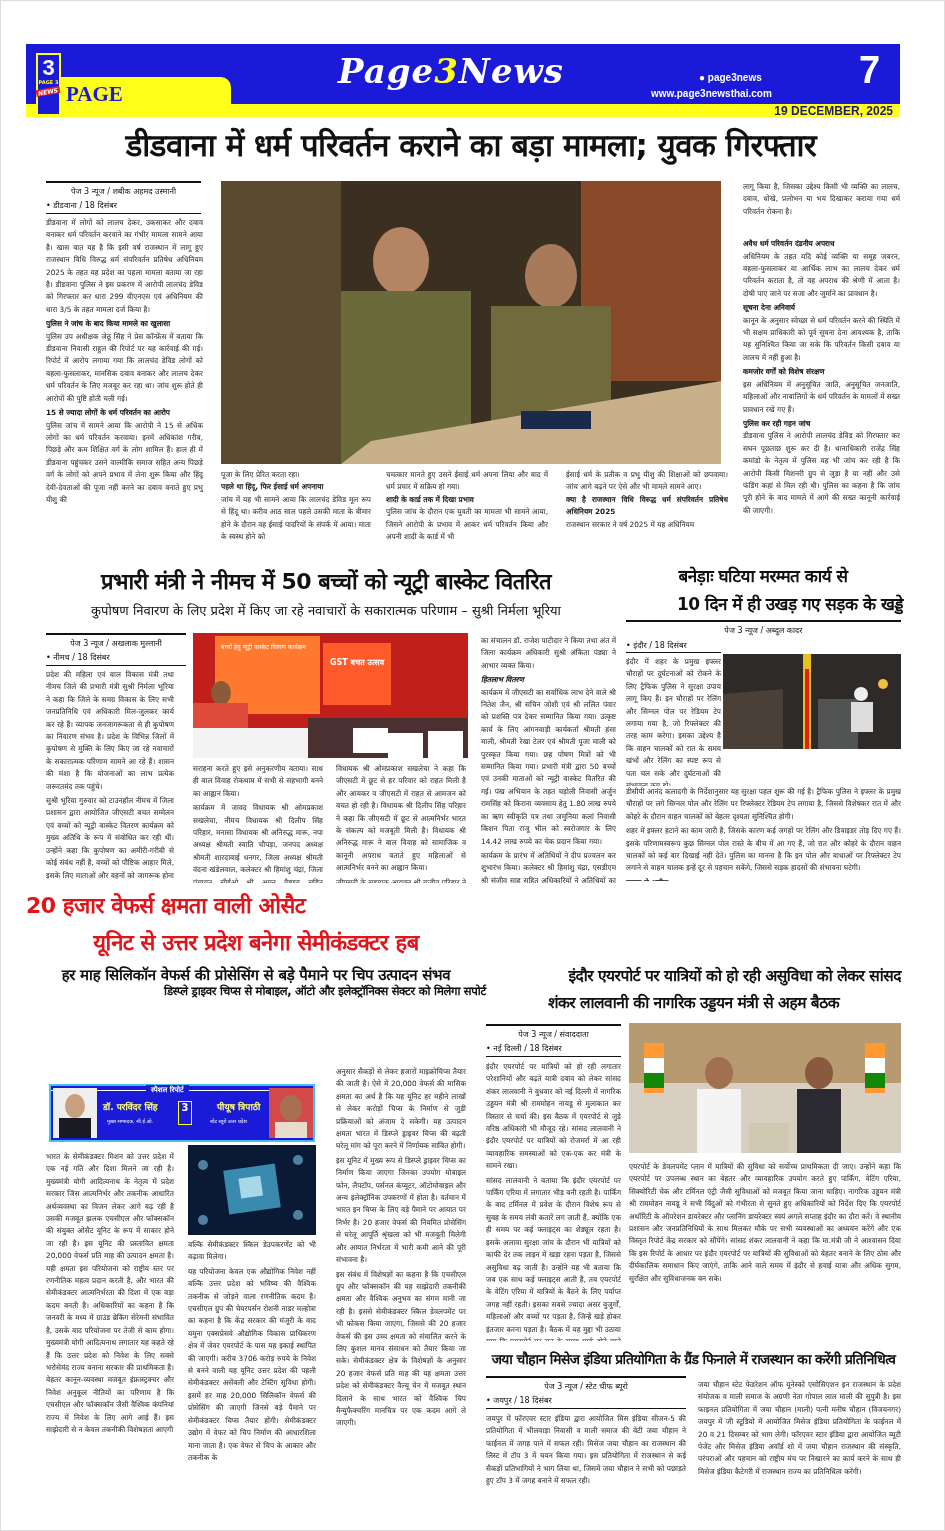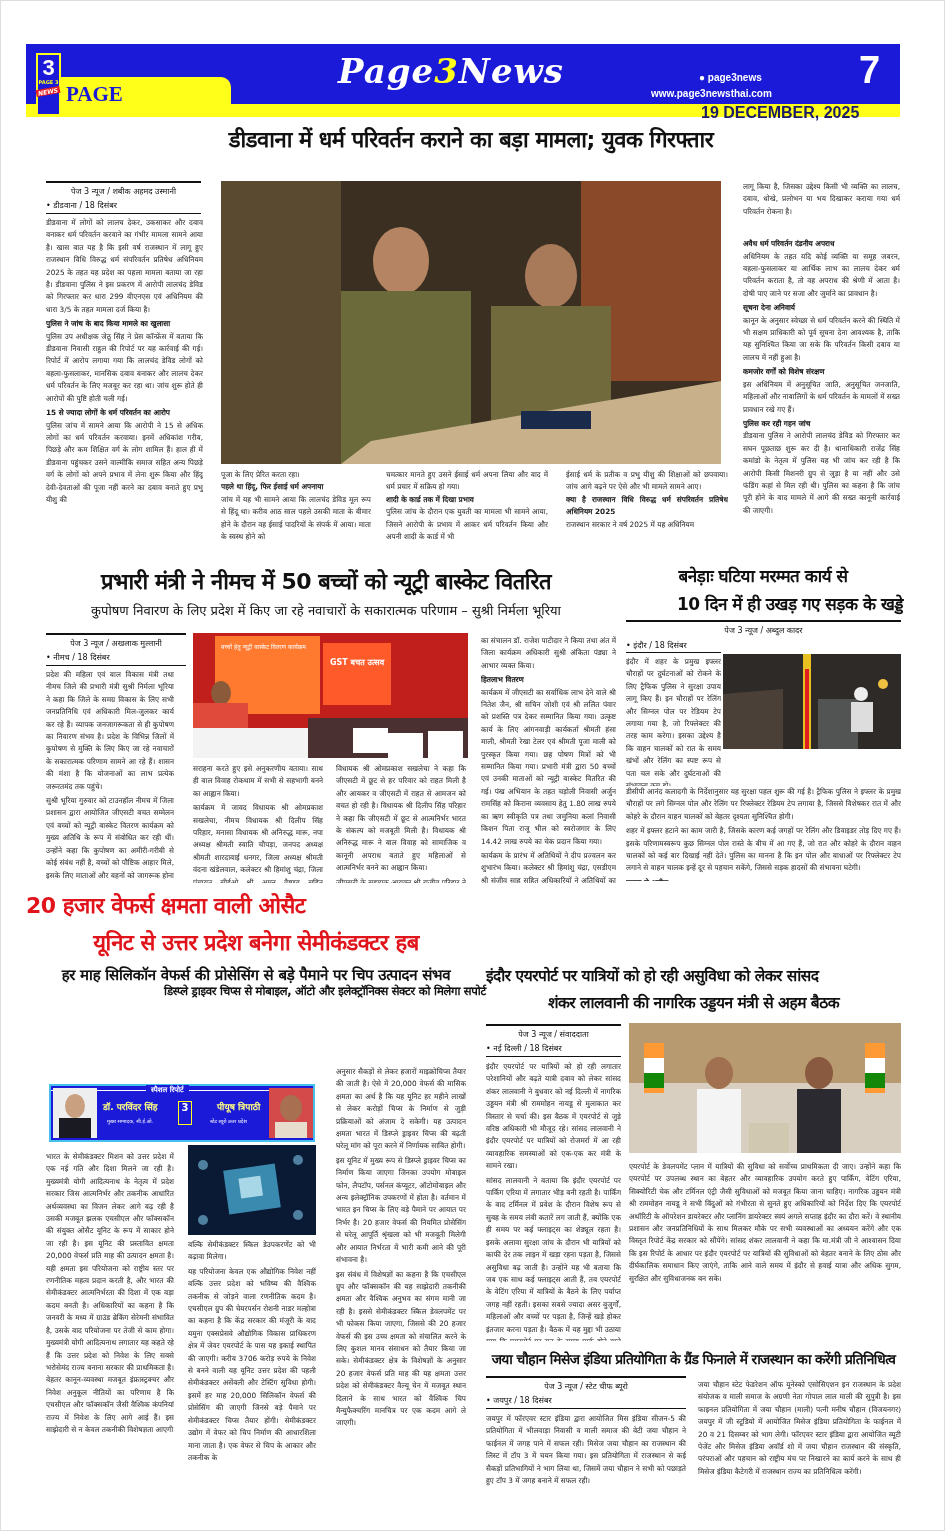--- a/index.html
+++ b/index.html
@@ -14,24 +14,24 @@
 .world-text{left:65px;top:81px;font-family:"Liberation Serif",serif;font-weight:bold;font-size:21px;color:#1a1ad8}
 .logo-box{left:35px;top:52px;width:25px;height:63px;background:#1a1ad8;border:2px solid #ffff1a;display:flex;flex-direction:column;align-items:center;justify-content:flex-start;padding-top:2px}
 .logo-3{font-family:"Liberation Sans",sans-serif;font-weight:bold;font-size:22px;color:#fff;line-height:22px}
 .logo-p3{font-size:5px;color:#ffff1a;font-weight:bold}
 .logo-news{font-size:6px;color:#fff;background:#e21f26;padding:0 2px;transform:rotate(-10deg);margin-top:3px;font-style:italic;font-weight:bold}
 .brand{left:210px;top:50px;width:480px;text-align:center;font-family:"DejaVu Serif",serif;font-style:italic;font-weight:bold;font-size:34px;color:#fff;letter-spacing:1px}
 .brand .three{color:#ffff1a}
 .social{left:698px;top:71px;font-family:"Liberation Sans",sans-serif;font-size:10px;color:#fff;font-weight:bold}
 .site{left:650px;top:87px;font-family:"Liberation Sans",sans-serif;font-size:10px;color:#fff;font-weight:bold}
 .pageno{left:858px;top:48px;font-family:"Liberation Sans",sans-serif;font-weight:bold;font-size:38px;color:#fff}
-.date{left:700px;top:103px;width:192px;font-family:"Liberation Sans",sans-serif;font-weight:bold;font-size:16px;color:#1a1a6a}
+.date{left:700px;top:103px;width:192px;text-align:right;font-family:"Liberation Sans",sans-serif;font-weight:bold;font-size:12px;color:#1a1a6a}
 
 .hl{font-family:"DejaVu Sans",sans-serif;font-weight:bold;color:#111;letter-spacing:-0.5px;white-space:nowrap}
-.hl-main{left:30px;top:122px;width:880px;text-align:center;font-size:22px}
+.hl-main{left:30px;top:122px;width:880px;text-align:center;font-size:31px}
 .byline{font-size:8px;text-align:center;color:#111}
 .dateline{font-size:8px;color:#111}
 .rule{background:#111;height:1px}
 .body-text{font-size:7.3px;line-height:12.4px;text-align:justify;color:#222;overflow:hidden}
 .body-text p{margin-bottom:2px}
 .body-text b{font-weight:bold;color:#111}
 .photo{overflow:hidden}
 .cap{font-size:7.3px;line-height:12.4px;color:#222;overflow:hidden;text-align:justify}
 .red{color:#e2141b}
 .special-box{left:48px;top:1083px;width:266px;height:58px;background:#1a1ad8;border:2px solid #46c0ef}
@@ -144,21 +144,21 @@
   <div class="abs body-text" style="left:192px;top:762px;width:130px;height:120px">
       <p>सराहना करते हुए इसे अनुकरणीय बताया। साथ ही बाल विवाह रोकथाम में सभी से सहभागी बनने का आह्वान किया।</p>
       <p>कार्यक्रम में जावद विधायक श्री ओमप्रकाश सखलेचा, नीमच विधायक श्री दिलीप सिंह परिहार, मनासा विधायक श्री अनिरुद्ध मारू, नपा अध्यक्ष श्रीमती स्वाति चौपड़ा, जनपद अध्यक्ष श्रीमती शारदाबाई धनगर, जिला अध्यक्ष श्रीमती वंदना खंडेलवाल, कलेक्टर श्री हिमांशु चंद्रा, जिला पंचायत सीईओ श्री अमन वैष्णव सहित जनप्रतिनिधि, अधिकारी, महिलाएं एवं बड़ी संख्या में आमजन उपस्थित रहे।</p>
     </div>
   <div class="abs body-text" style="left:335px;top:762px;width:130px;height:120px">
       <p>विधायक श्री ओमप्रकाश सखलेचा ने कहा कि जीएसटी में छूट से हर परिवार को राहत मिली है और आयकर व जीएसटी में राहत से आमजन को बचत हो रही है। विधायक श्री दिलीप सिंह परिहार ने कहा कि जीएसटी में छूट से आत्मनिर्भर भारत के संकल्प को मजबूती मिली है। विधायक श्री अनिरुद्ध मारू ने बाल विवाह को सामाजिक व कानूनी अपराध बताते हुए महिलाओं से आत्मनिर्भर बनने का आह्वान किया।</p>
       <p>जीएसटी के सहायक आयुक्त श्री राजीव परिहार ने स्वागत उद्बोधन दिया। कार्यक्रम</p>
     </div>
   <div class="abs body-text" style="left:480px;top:634px;width:135px;height:248px">
       <p>का संचालन डॉ. राजेश पाटीदार ने किया तथा अंत में जिला कार्यक्रम अधिकारी सुश्री अंकिता पंड्या ने आभार व्यक्त किया।</p>
-      <b style="display: block;">हितलाभ वितरण</b>
+      <b style="display: block; font-style: italic;">हितलाभ वितरण</b>
       <p>कार्यक्रम में जीएसटी का सर्वाधिक लाभ देने वाले श्री नितेश जैन, श्री सचिन जोशी एवं श्री ललित पंवार को प्रशस्ति पत्र देकर सम्मानित किया गया। उत्कृष्ट कार्य के लिए आंगनवाड़ी कार्यकर्ता श्रीमती हंसा माली, श्रीमती रेखा टेलर एवं श्रीमती पूजा माली को पुरस्कृत किया गया। छह पोषण मित्रों को भी सम्मानित किया गया। प्रभारी मंत्री द्वारा 50 बच्चों एवं उनकी माताओं को न्यूट्री बास्केट वितरित की गई। पंख अभियान के तहत चड़ोली निवासी अर्जुन रामसिंह को किराना व्यवसाय हेतु 1.80 लाख रुपये का ऋण स्वीकृति पत्र तथा जमुनिया कलां निवासी किशन पिता राजू भील को स्वरोजगार के लिए 14.42 लाख रुपये का चेक प्रदान किया गया।</p>
       <p>कार्यक्रम के प्रारंभ में अतिथियों ने दीप प्रज्वलन कर शुभारंभ किया। कलेक्टर श्री हिमांशु चंद्रा, एसडीएम श्री संजीव साहू सहित अधिकारियों ने अतिथियों का स्वागत किया।</p>
     </div>
 
   <div class="abs hl" style="left:622px;top:563px;width:280px;text-align:center;font-size:17px">बनेड़ाः घटिया मरम्मत कार्य से</div>
   <div class="abs hl" style="left:622px;top:591px;width:280px;text-align:right;font-size:17px">10 दिन में ही उखड़ गए सड़क के खड्डे</div>
   <div class="abs rule" style="left:625px;top:619px;width:275px;height:2px"></div>
   <div class="abs byline" style="left:625px;top:623px;width:275px">पेज 3 न्यूज / अब्दुल कादर</div>
   <div class="abs dateline" style="left:625px;top:638px;width:100px">• <span>इंदौर / 18 दिसंबर</span></div>
   <div class="abs rule" style="left:625px;top:651px;width:95px"></div>
@@ -226,21 +226,21 @@
   <div class="abs body-text" style="left:187px;top:1238px;width:128px;height:272px">
       <p>बल्कि सेमीकंडक्टर स्किल डेउपकरणेंट को भी बढ़ावा मिलेगा।</p>
       <p>यह परियोजना केवल एक औद्योगिक निवेश नहीं बल्कि उत्तर प्रदेश को भविष्य की वैश्विक तकनीक से जोड़ने वाला रणनीतिक कदम है। एचसीएल ग्रुप की चेयरपर्सन रोशनी नाडर मल्होत्रा का कहना है कि केंद्र सरकार की मंजूरी के बाद यमुना एक्सप्रेसवे औद्योगिक विकास प्राधिकरण क्षेत्र में जेवर एयरपोर्ट के पास यह इकाई स्थापित की जाएगी। करीब 3706 करोड़ रुपये के निवेश से बनने वाली यह यूनिट उत्तर प्रदेश की पहली सेमीकंडक्टर असेंबली और टेस्टिंग सुविधा होगी। इसमें हर माह 20,000 सिलिकॉन वेफर्स की प्रोसेसिंग की जाएगी जिनसे बड़े पैमाने पर सेमीकंडक्टर चिप्स तैयार होंगी। सेमीकंडक्टर उद्योग में वेफर को चिप निर्माण की आधारशिला माना जाता है। एक वेफर से चिप के आकार और तकनीक के</p>
     </div>
   <div class="abs body-text" style="left:335px;top:1065px;width:130px;height:445px">
       <p>अनुसार सैकड़ों से लेकर हजारों माइक्रोचिप्स तैयार की जाती है। ऐसे में 20,000 वेफर्स की मासिक क्षमता का अर्थ है कि यह यूनिट हर महीने लाखों से लेकर करोड़ों चिप्स के निर्माण से जुड़ी प्रक्रियाओं को अंजाम दे सकेगी। यह उत्पादन क्षमता भारत में डिस्प्ले ड्राइवर चिप्स की बढ़ती घरेलू मांग को पूरा करने में निर्णायक साबित होगी।</p>
       <p>इस यूनिट में मुख्य रूप से डिस्प्ले ड्राइवर चिप्स का निर्माण किया जाएगा जिनका उपयोग मोबाइल फोन, लैपटॉप, पर्सनल कंप्यूटर, ऑटोमोबाइल और अन्य इलेक्ट्रॉनिक उपकरणों में होता है। वर्तमान में भारत इन चिप्स के लिए बड़े पैमाने पर आयात पर निर्भर है। 20 हजार वेफर्स की नियमित प्रोसेसिंग से घरेलू आपूर्ति श्रृंखला को भी मजबूती मिलेगी और आयात निर्भरता में भारी कमी आने की पूरी संभावना है।</p>
       <p>इस संबंध में विशेषज्ञों का कहना है कि एचसीएल ग्रुप और फॉक्सकॉन की यह साझेदारी तकनीकी क्षमता और वैश्विक अनुभव का संगम मानी जा रही है। इससे सेमीकंडक्टर स्किल डेवलपमेंट पर भी फोकस किया जाएगा, जिससे की 20 हजार वेफर्स की इस उच्च क्षमता को संचालित करने के लिए कुशल मानव संसाधन को तैयार किया जा सके। सेमीकंडक्टर क्षेत्र के विशेषज्ञों के अनुसार 20 हजार वेफर्स प्रति माह की यह क्षमता उत्तर प्रदेश को सेमीकंडक्टर वैल्यू चेन में मजबूत स्थान दिलाने के साथ भारत को वैश्विक चिप मैन्युफैक्चरिंग मानचित्र पर एक कदम आगे ले जाएगी।</p>
     </div>
 
-  <div class="abs hl" style="left:485px;top:963px;width:415px;text-align:left;font-size:15.5px">इंदौर एयरपोर्ट पर यात्रियों को हो रही असुविधा को लेकर सांसद</div>
+  <div class="abs hl" style="left:485px;top:963px;width:415px;text-align:right;font-size:15.5px">इंदौर एयरपोर्ट पर यात्रियों को हो रही असुविधा को लेकर सांसद</div>
   <div class="abs hl" style="left:485px;top:990px;width:415px;text-align:center;font-size:15.5px">शंकर लालवानी की नागरिक उड्डयन मंत्री से अहम बैठक</div>
   <div class="abs rule" style="left:485px;top:1023px;width:135px;height:2px"></div>
   <div class="abs byline" style="left:485px;top:1027px;width:135px">पेज 3 न्यूज / संवाददाता</div>
   <div class="abs dateline" style="left:485px;top:1041px;width:135px">• <span>नई दिल्ली / 18 दिसंबर</span></div>
   <div class="abs rule" style="left:485px;top:1055px;width:135px"></div>
   <div class="abs body-text" style="left:485px;top:1060px;width:135px;height:280px">
       <p>इंदौर एयरपोर्ट पर यात्रियों को हो रही लगातार परेशानियों और बढ़ते यात्री दबाव को लेकर सांसद शंकर लालवानी ने बुधवार को नई दिल्ली में नागरिक उड्डयन मंत्री श्री राममोहन नायडू से मुलाकात कर विस्तार से चर्चा की। इस बैठक में एयरपोर्ट से जुड़े वरिष्ठ अधिकारी भी मौजूद रहे। सांसद लालवानी ने इंदौर एयरपोर्ट पर यात्रियों को रोजमर्रा में आ रही व्यावहारिक समस्याओं को एक-एक कर मंत्री के सामने रखा।</p>
       <p>सांसद लालवानी ने बताया कि इंदौर एयरपोर्ट पर पार्किंग एरिया में लगातार भीड़ बनी रहती है। पार्किंग के बाद टर्मिनल में प्रवेश के दौरान विशेष रूप से सुबह के समय लंबी कतारें लग जाती हैं, क्योंकि एक ही समय पर कई फ्लाइट्स का शेड्यूल रहता है। इसके अलावा सुरक्षा जांच के दौरान भी यात्रियों को काफी देर तक लाइन में खड़ा रहना पड़ता है, जिससे असुविधा बढ़ जाती है। उन्होंने यह भी बताया कि जब एक साथ कई फ्लाइट्स आती हैं, तब एयरपोर्ट के वेटिंग एरिया में यात्रियों के बैठने के लिए पर्याप्त जगह नहीं रहती। इसका सबसे ज्यादा असर बुजुर्गों, महिलाओं और बच्चों पर पड़ता है, जिन्हें खड़े होकर इंतजार करना पड़ता है। बैठक में यह मुद्दा भी उठाया गया कि एयरपोर्ट पर रात के समय पार्क होने वाले विमानों की संख्या सीमित होने के कारण कई बार फ्लाइट संचालन प्रभावित होता है और देरी की स्थिति बनती है। साथ ही एयरपोर्ट परिसर में सीमित जगह होने के बावजूद अलग-अलग ऑफिस सेंस किराये किए जाने से ऑपरेशनल एरिया कम हो रहा है, जबकि यात्रियों की सुविधाएं बढ़ाने की जरूरत है। सांसद लालवानी ने सुझाव दिया कि भविष्य की जरूरतों को ध्यान में रखते हुए इंदौर</p>
     </div>
   <div class="abs photo" style="left:628px;top:1022px;width:272px;height:130px">

